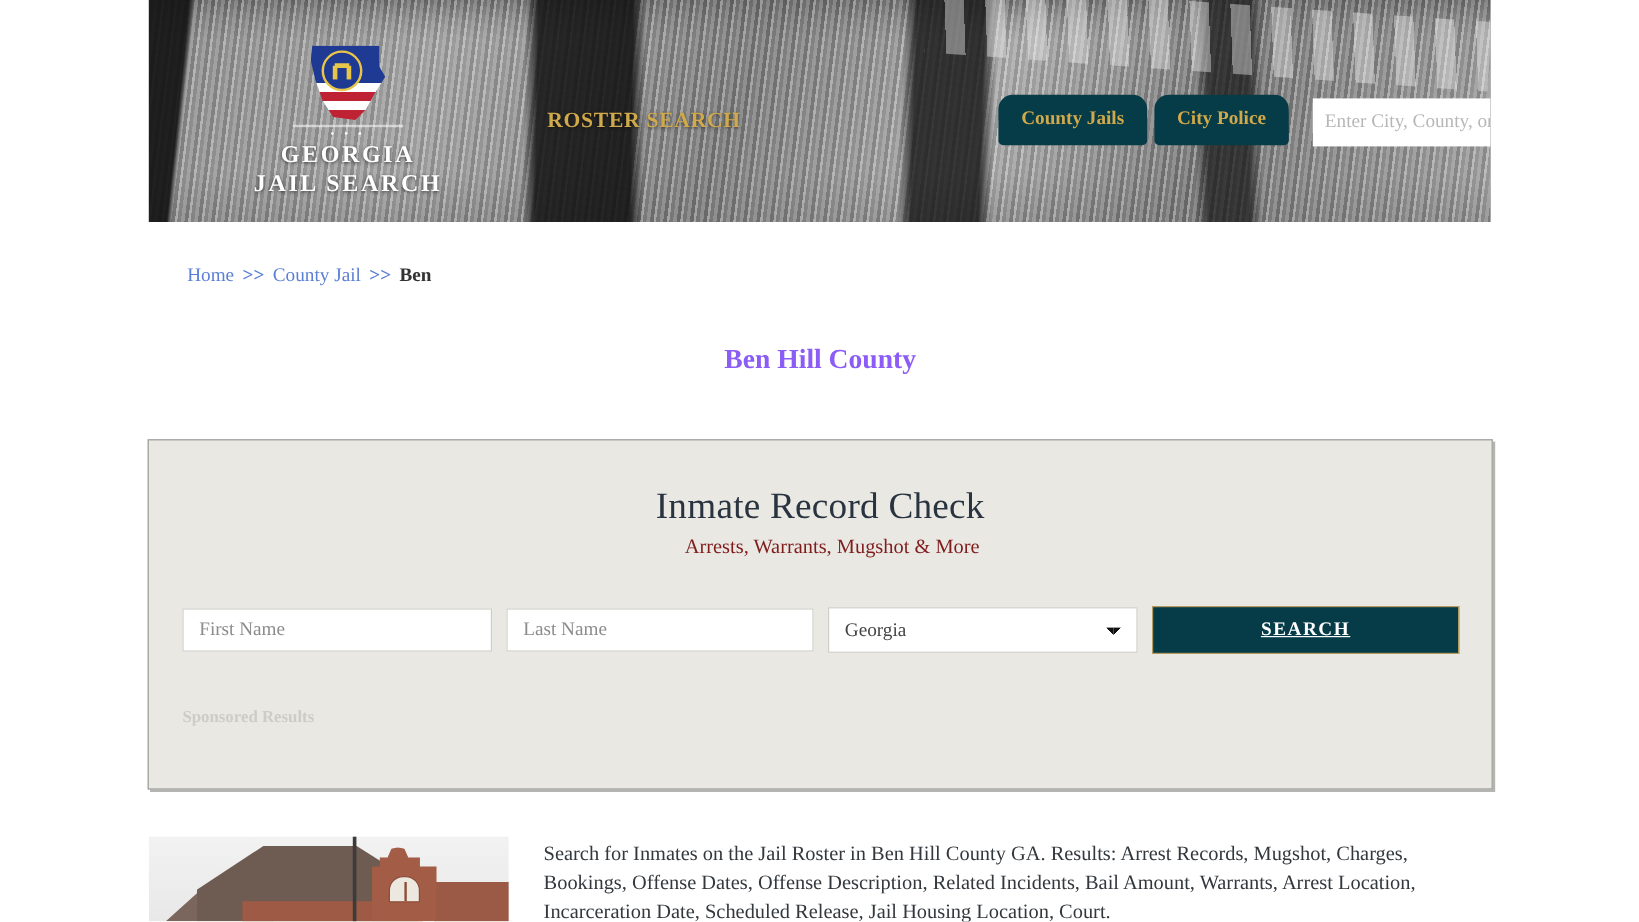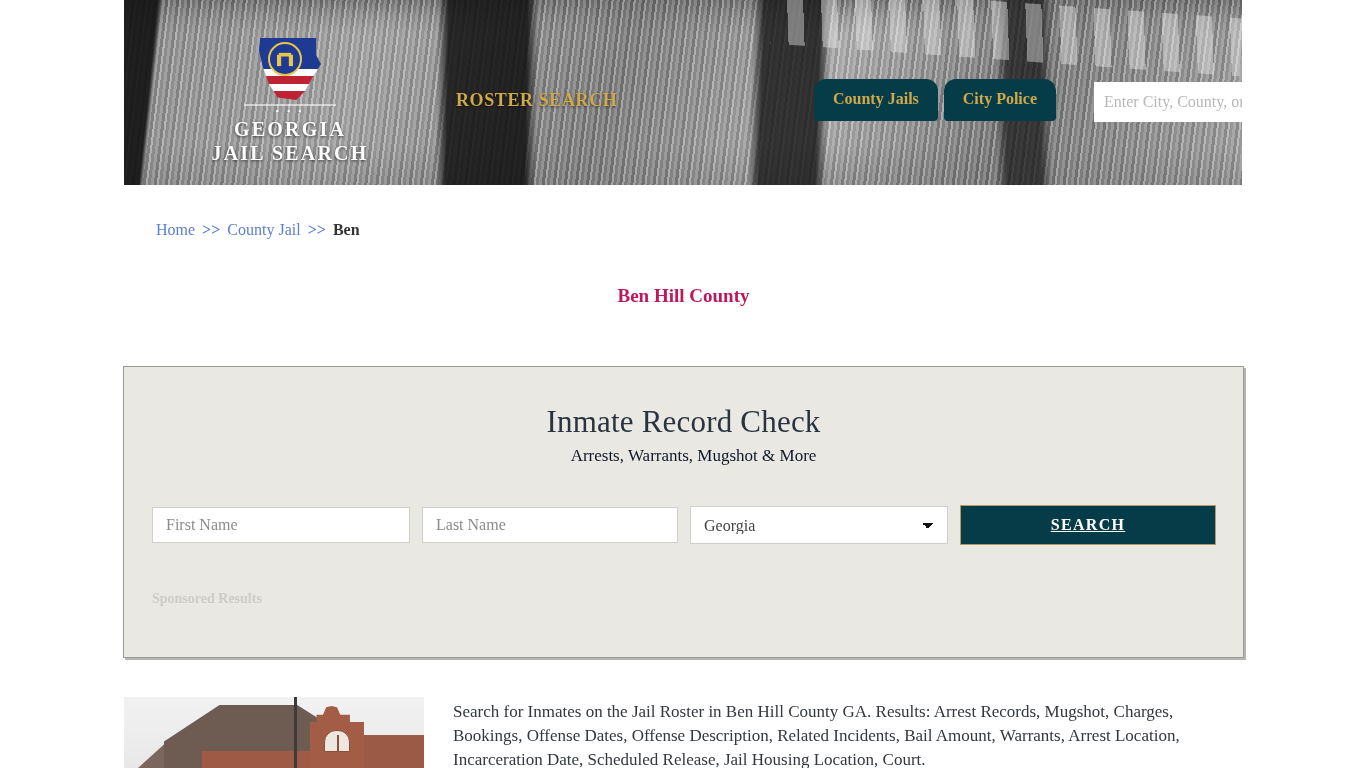--- a/index.html
+++ b/index.html
@@ -145,21 +145,21 @@
     color: #cfa94b;
     text-shadow: 0 1px 3px rgba(0,0,0,0.55);
     z-index: 4;
     font-family: "Liberation Serif", "DejaVu Serif", serif;
     margin-left: 17px;
   }
 
   
   .nav-pills {
     position: absolute;
-    left: 690px;
+    left: 708px;
     top: 79px;
     display: flex;
     gap: 6px;
     z-index: 5;
   }
   .nav-pill {
     background: #063c47;
     color: #cfa94b;
     font-size: 16px;
     font-weight: 700;
@@ -214,23 +214,23 @@
     font-weight: 700;
   }
   .crumb-current { color: #333; font-weight: 700; }
 
   
   .page-title {
     position: absolute;
     left: 1px; right: 0;
     top: 272px;
     text-align: center;
-    font-size: 19px;
-    font-weight: 700;
-    color: #be185d;
+    font-size: 23px;
+    font-weight: 700;
+    color: #8b5cf6;
     font-family: "Liberation Serif", "DejaVu Serif", serif;
   }
 
   
   .inmate-box {
     position: absolute;
     left: 123px;
     top: 366px;
     width: 1121px;
     height: 292px;
@@ -243,21 +243,21 @@
     margin-top: 37px;
     font-size: 31px;
     color: #2a3440;
     font-family: "Liberation Serif", "DejaVu Serif", serif;
     letter-spacing: 0.2px;
   }
   .inmate-sub {
     text-align: center;
     margin-top: 6px;
     font-size: 17px;
-    color: #0f172a;
+    color: #7f1d1d;
     font-family: "Liberation Serif", "DejaVu Serif", serif;
     padding-left: 20px;
   }
   .form-row {
     position: absolute;
     left: 28px;
     top: 138px;
     display: flex;
     align-items: center;
     gap: 12px;

